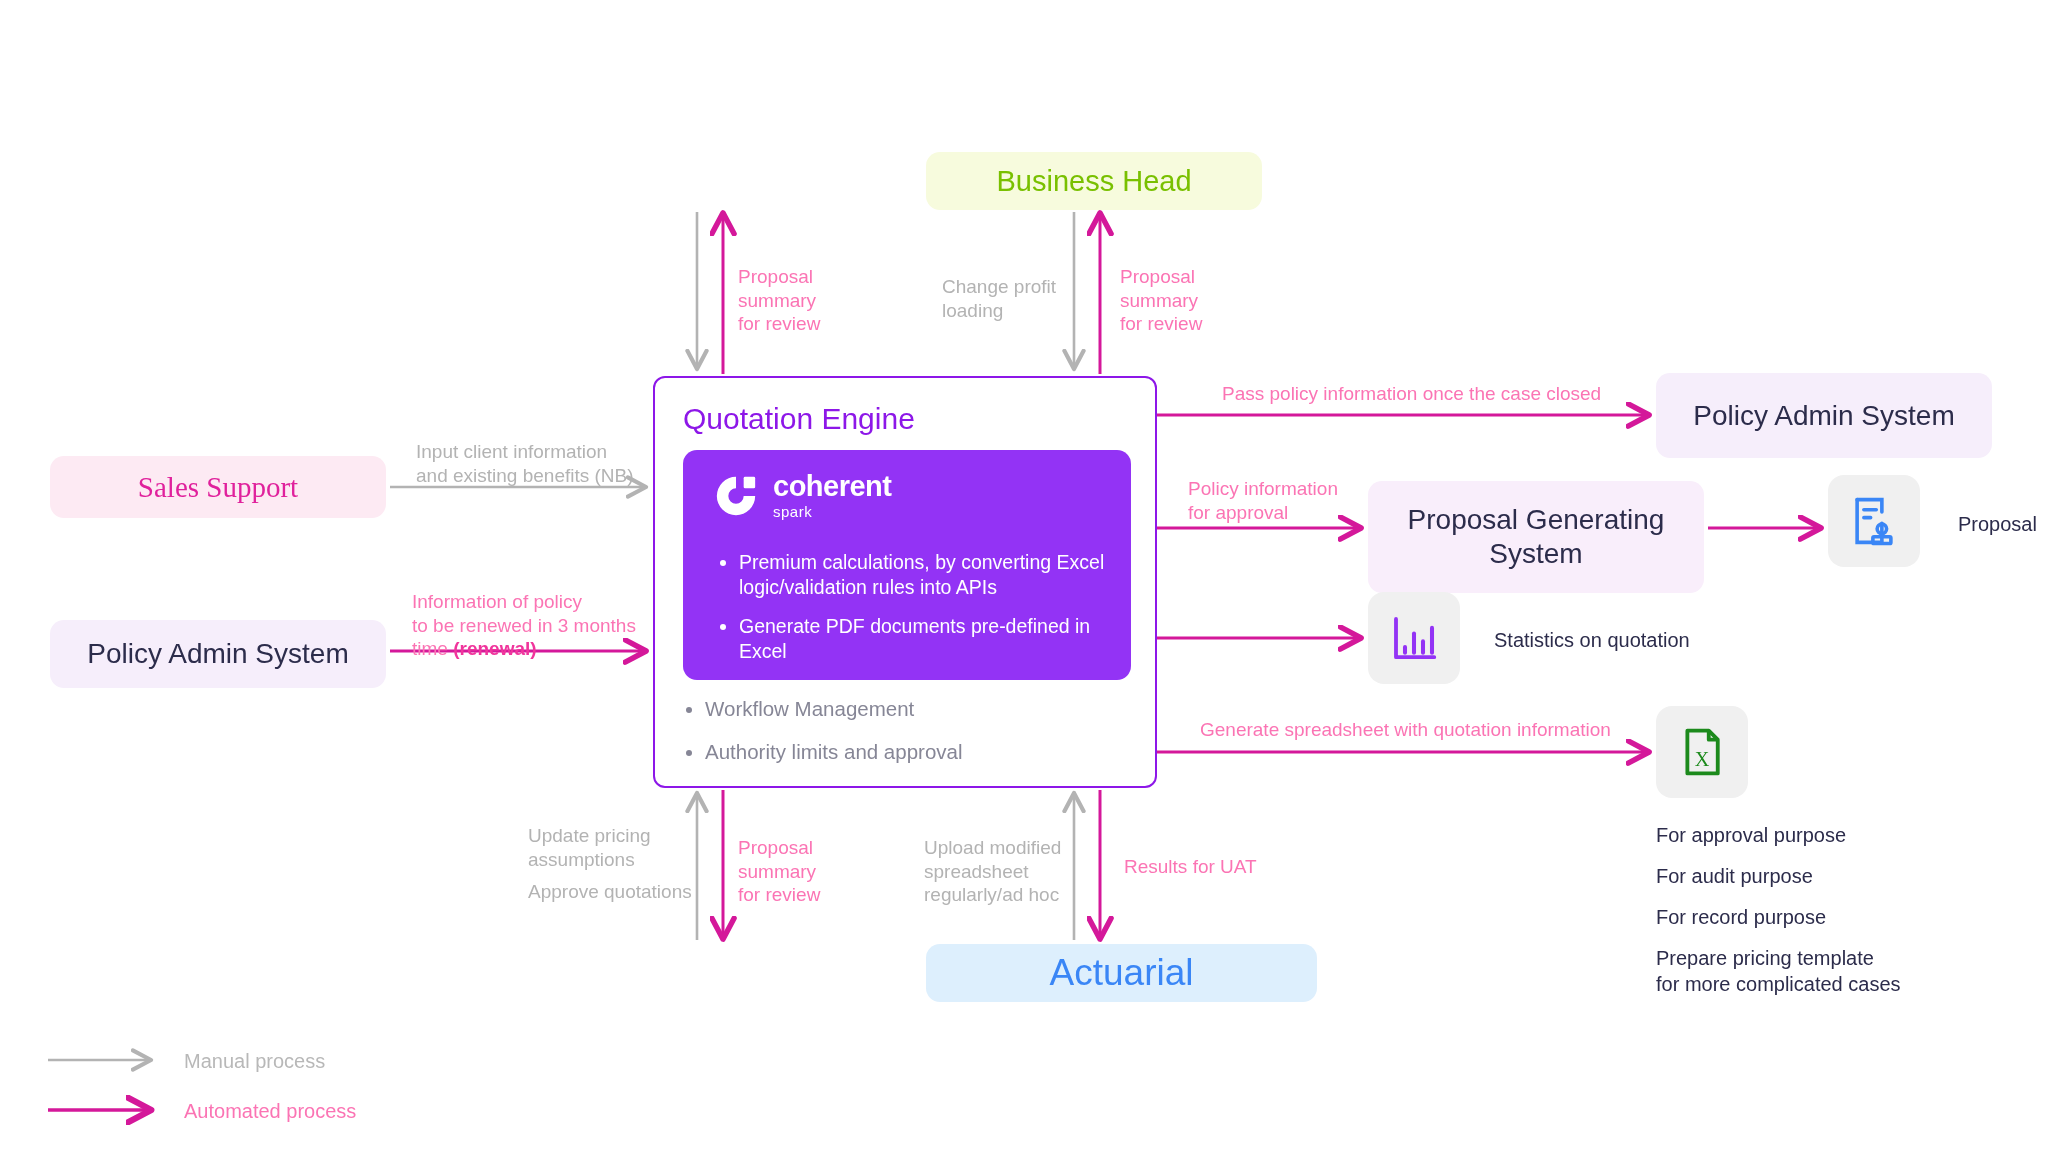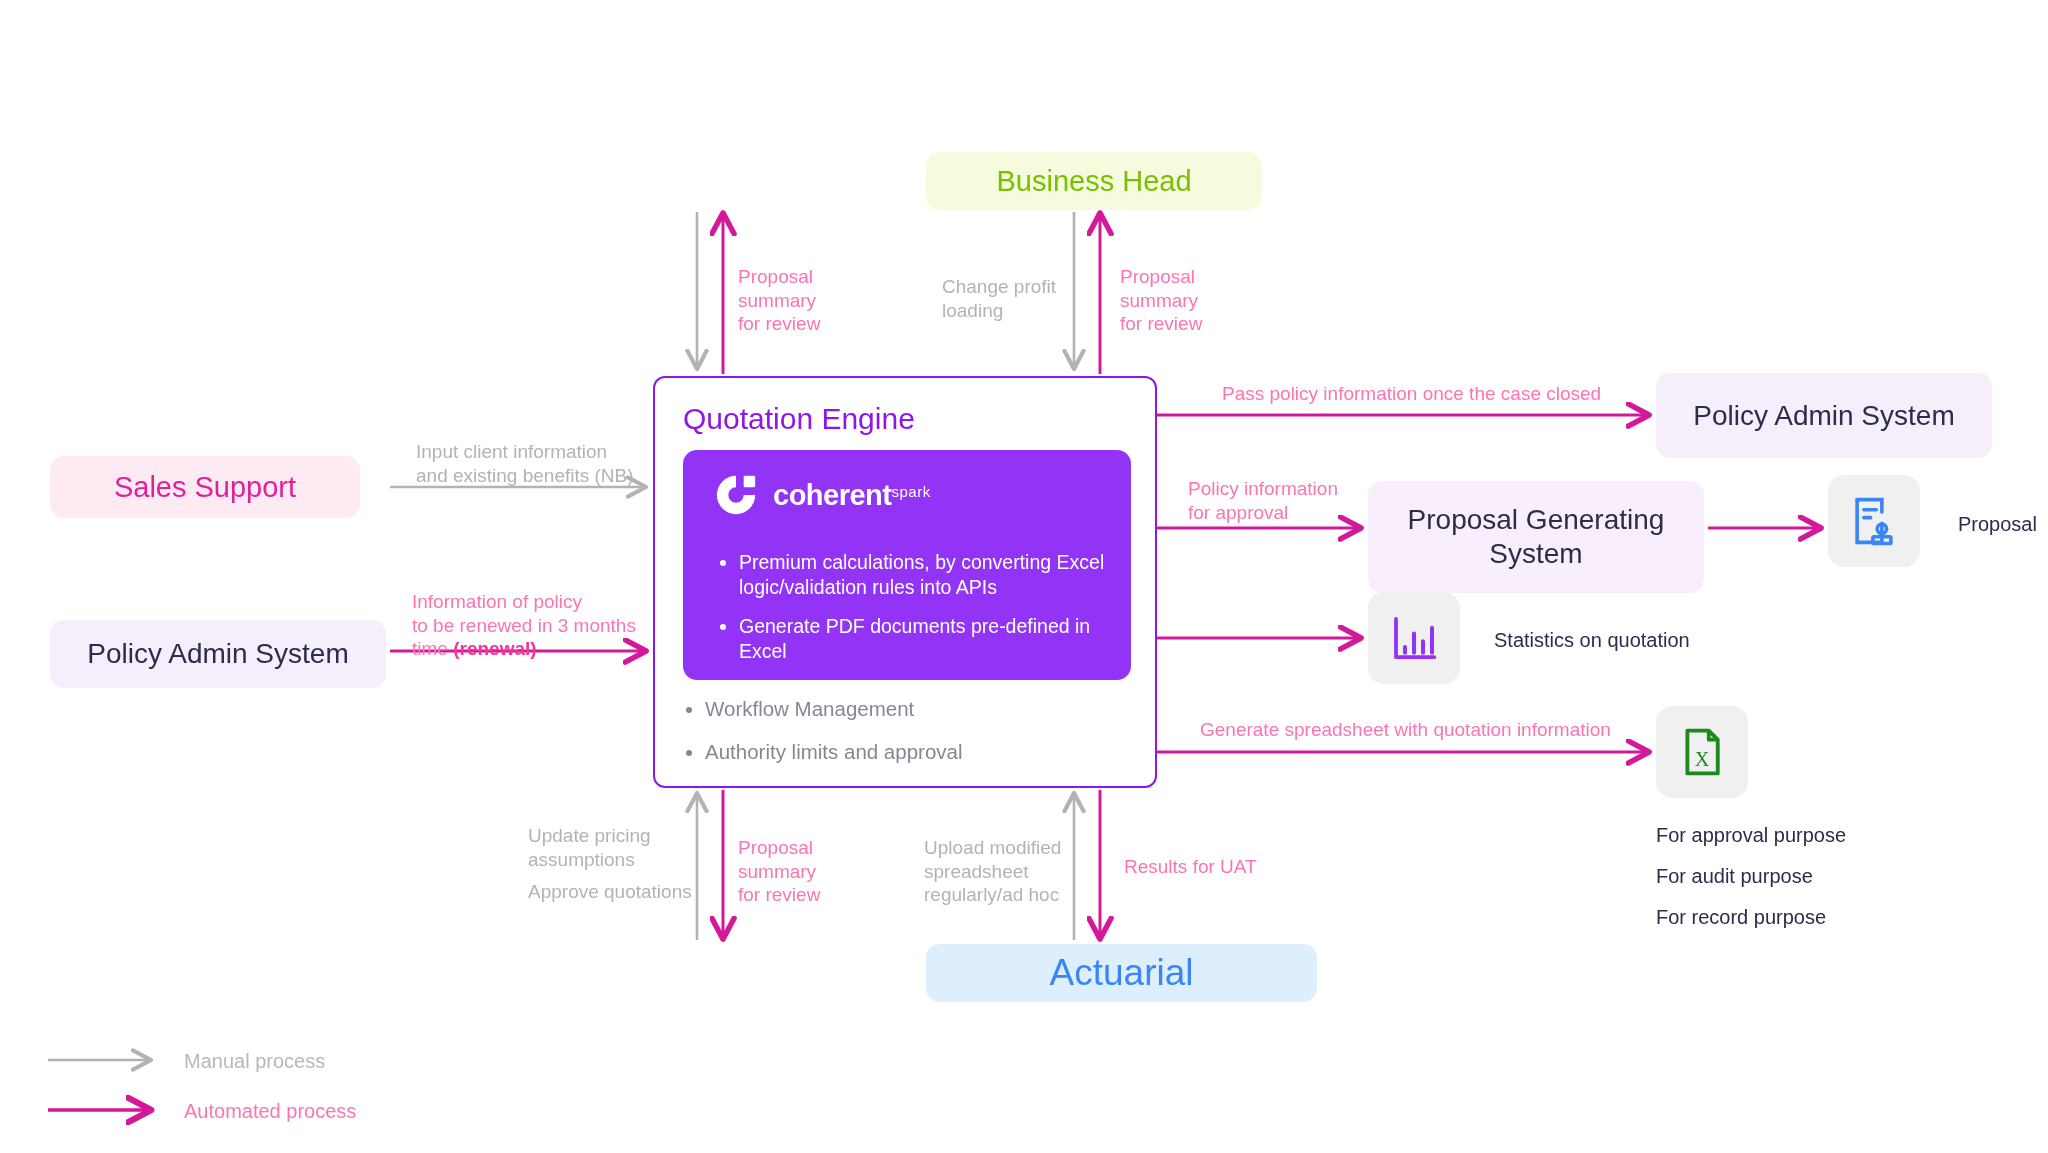--- a/index.html
+++ b/index.html
@@ -27,22 +27,22 @@
   #node-sales-sales-support{
     left:546px;top:152px;width:336px;height:58px;
     background:#fbe4f0;color:#e0219c;font-size:29px;
   }
   #node-business-head{
     left:926px;top:152px;width:336px;height:58px;
     background:#f7fbdd;color:#79c000;font-size:29px;
   }
   
   #node-sales-support{
-    left:50px;top:456px;width:310px;height:62px;
-    background:#fdeaf3;color:#e0219c;font-size:29px;
+    left:50px;top:456px;width:336px;height:62px;
+    background:#fdeaf3;color:#e0219c;font-size:29px;font-family:Liberation Serif, serif;
   }
   #node-policy-admin-left{
     left:50px;top:620px;width:336px;height:68px;
     background:#f6eefb;color:#2c2c4b;font-size:28px;
   }
   
   #node-underwriter{
     left:546px;top:944px;width:336px;height:58px;
     background:#dcfaf3;color:#1bc8c0;font-size:29px;
   }
@@ -71,21 +71,21 @@
     position:absolute;left:28px;top:24px;
     font-size:30px;color:#8d17e8;
   }
   #spark-panel{
     position:absolute;left:28px;top:72px;width:448px;height:230px;
     background:#9333f5;border-radius:14px;box-sizing:border-box;
   }
   #spark-logo-row{
     position:absolute;left:30px;top:22px;display:flex;align-items:center;gap:14px;
   }
-  .spark-wordmark{display:flex;flex-direction:row;line-height:1;}
+  .spark-wordmark{display:flex;flex-direction:column;line-height:1;}
   .spark-wordmark .w1{color:#fff;font-size:29px;font-weight:bold;letter-spacing:-0.5px;}
   .spark-wordmark .w2{color:#fff;font-size:15px;margin-top:3px;letter-spacing:0.5px;}
   #spark-bullets{
     position:absolute;left:34px;top:100px;width:392px;
     color:#ffffff;font-size:19.5px;line-height:1.28;
   }
   #spark-bullets li{margin-bottom:14px;}
   ul.bl{margin:0;padding-left:22px;list-style:disc;}
   #card-bullets{
     position:absolute;left:28px;top:318px;width:440px;
@@ -257,20 +257,22 @@
     </svg>
   </div>
 
   <div class="plain-label" id="label-proposal">Proposal</div>
   <div class="plain-label" id="label-statistics">Statistics on quotation</div>
 
   <div id="purpose-list">
     <div>For approval purpose</div>
     <div>For audit purpose</div>
     <div>For record purpose</div>
+    <div class="pre" style="white-space:pre-line">Prepare pricing template
+for more complicated cases</div>
   </div>
 
   <div class="alabel manual" style="left:416px;top:440px;white-space:pre-line">Input client information
 and existing benefits (NB)</div>
 
   <div class="alabel auto" style="left:412px;top:590px;">
     <div>Information of policy</div>
     <div>to be renewed in 3 months</div>
     <div><span>time </span><b>(renewal)</b></div>
   </div>

